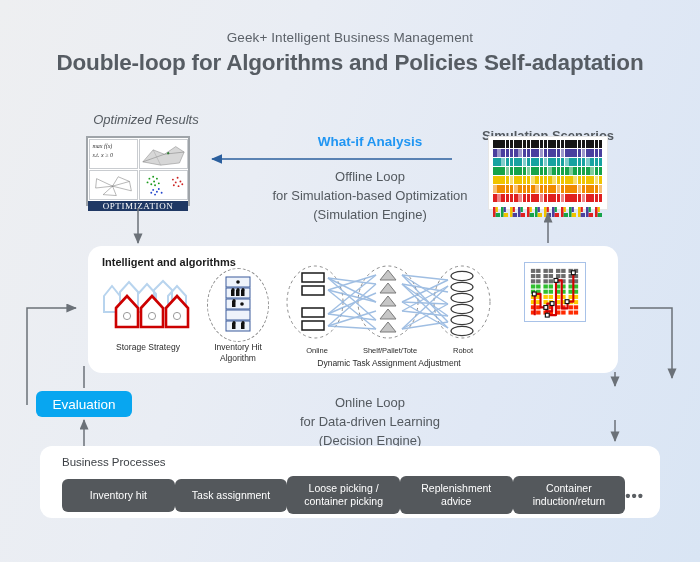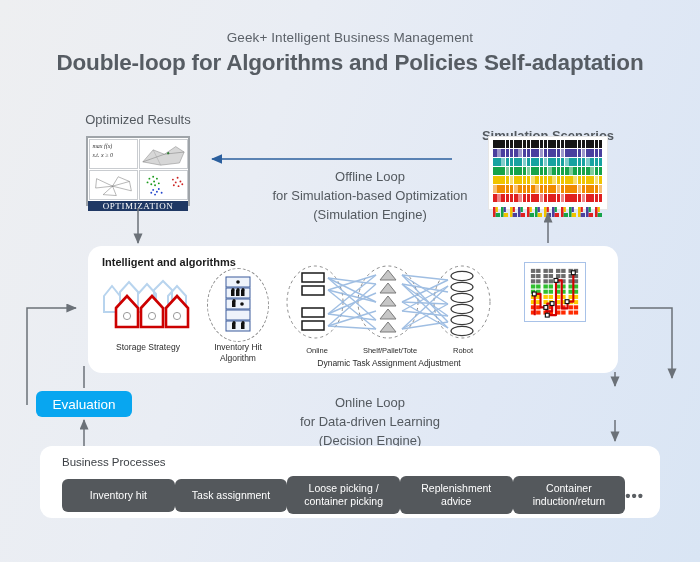--- a/index.html
+++ b/index.html
@@ -138,21 +138,21 @@
   .chip-ellipsis { color: #5b5f63; font-size: 15px; font-weight: bold; letter-spacing: 1px; }
 </style>
 </head>
 <body>
 
 <div id="stage">
 
   <div class="subtitle">Geek+ Intelligent Business Management</div>
   <div class="maintitle">Double-loop for Algorithms and Policies Self-adaptation</div>
 
-  <div class="cap" style="left:66px; top:112px; width:144px;">Optimized Results</div>
+  <div class="cap" style="left:74px; top:112px; width:144px;font-style:italic;">Optimized Results</div>
 
   <div id="optimg">
     <div class="optgrid">
       <div class="optcell">
         <div class="formula">
           <span>max f(x)</span><br>
           <span>s.t. x ≥ 0</span>
         </div>
       </div>
       <div class="optcell">
@@ -477,20 +477,21 @@
             <rect x="3" y="0" width="2.5" height="5" fill="#16a34a"></rect>
           </svg></div>
         <div class="simL"><svg width="100%" height="10" viewBox="0 0 8 10" preserveAspectRatio="none">
             <rect x="0" y="0" width="3" height="10" fill="#e02020"></rect>
             <rect x="3" y="6" width="5" height="4" fill="#16a34a"></rect>
             <rect x="3" y="0" width="2.5" height="5" fill="#f0c400"></rect>
           </svg></div>
       </div>
     </div>
 
+  <div class="whatif">What-if Analysis</div>
   <div class="looptext" style="left:252px; top:168px; width:236px;">
     <span>Offline Loop</span><br>
     <span>for Simulation-based Optimization</span><br>
     <span>(Simulation Engine)</span>
   </div>
 
   <div class="looptext" style="left:252px; top:394px; width:236px;">
     <span>Online Loop</span><br>
     <span>for Data-driven Learning</span><br>
     <span>(Decision Engine)</span>

